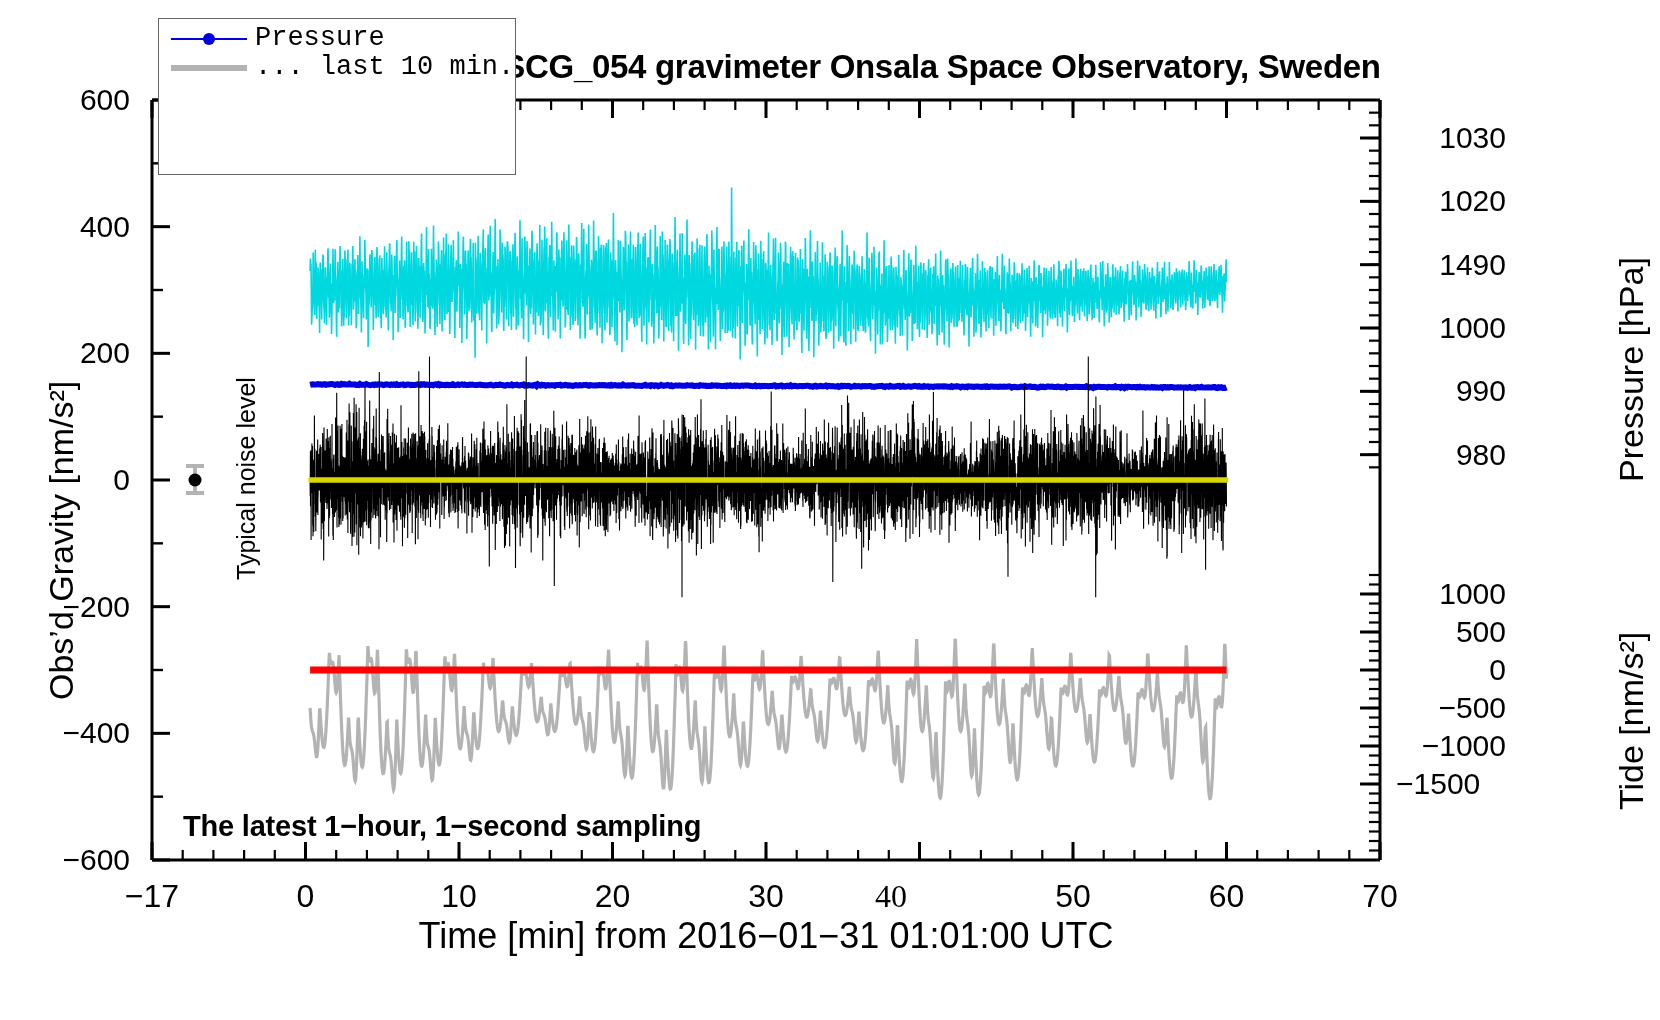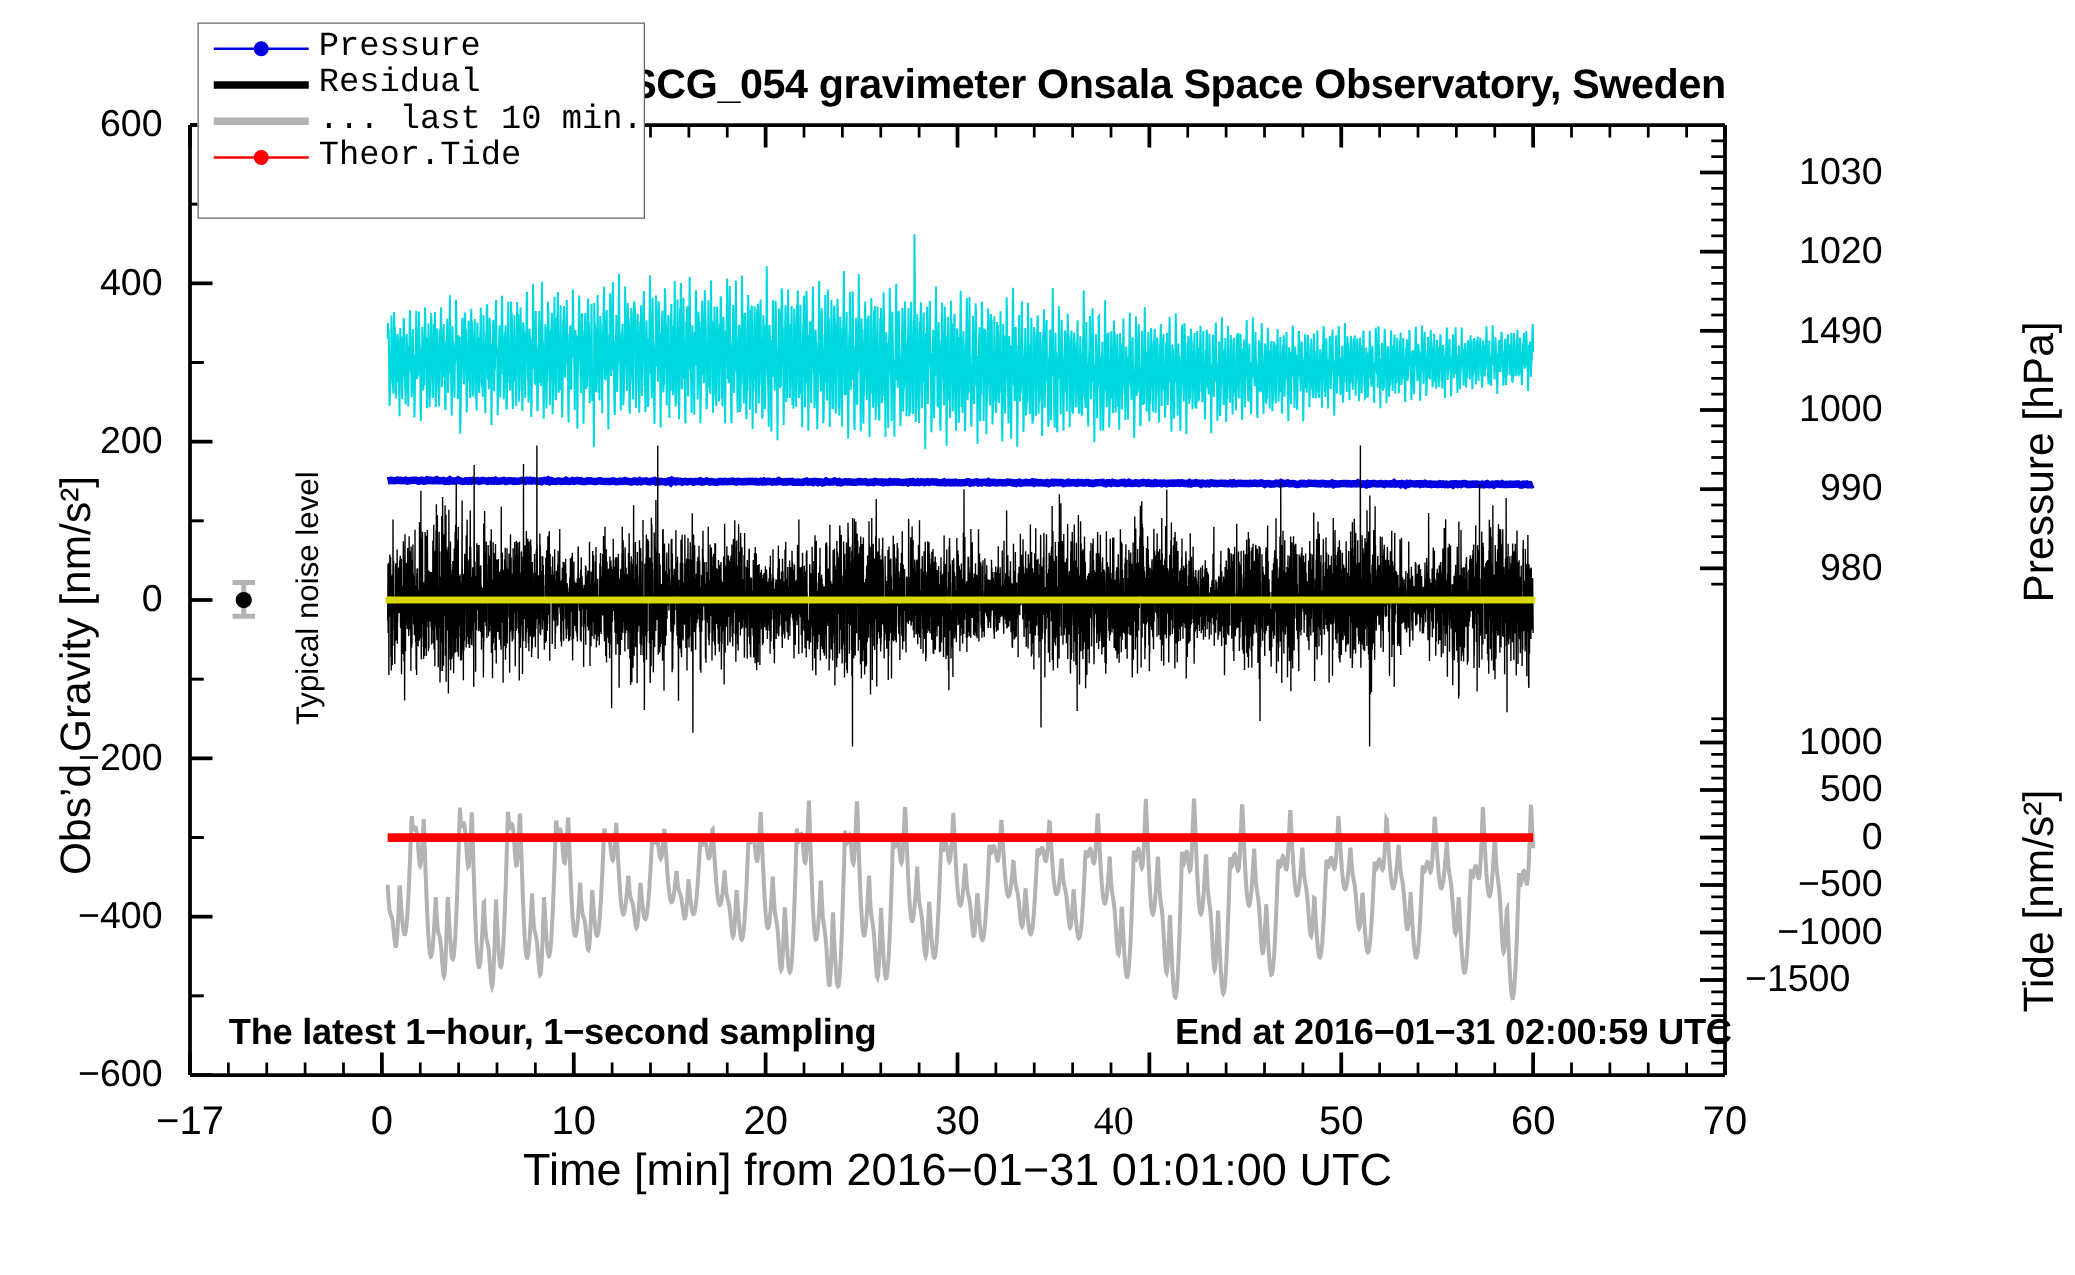--- a/index.html
+++ b/index.html
@@ -358,48 +358,34 @@
   <div class="axis-title rot-right" style="left:1612px; top:482px;">Pressure [hPa]</div>
 
   <div class="axis-title rot-right" style="left:1612px; top:810px;">Tide [nm/s²]</div>
 
   <div class="axis-title" style="left:766px; top:915px; transform:translateX(-50%); font-size:36px;">Time [min] from 2016−01−31 01:01:00 UTC</div>
 
   <div class="noise-label" style="left:232px; top:580px;">Typical noise level</div>
 
   <div class="footer-text" style="left:183px; top:810px;">The latest 1−hour, 1−second sampling</div>
 
-  <div class="footer-text" style="left:940px; top:810px;">End at 2016−01−31 02:00:59 UTC</div>
 
   <div id="legend-box">
       <div class="legend-row">
         <div class="legend-sample">
           <div class="legend-line" style="border-top: 2.2px solid rgb(0, 0, 224);"></div>
           <div class="legend-dot" style="background: rgb(0, 0, 224);"></div>
         </div>
         <div class="legend-text">Pressure</div>
       </div>
       <div class="legend-row">
         <div class="legend-sample">
-          <div class="legend-line" style="border-top: 6px solid rgb(0, 0, 0);"></div>
-        </div>
-        <div class="legend-text">Residual</div>
-      </div>
-      <div class="legend-row">
-        <div class="legend-sample">
           <div class="legend-line" style="border-top: 6px solid rgb(179, 179, 179);"></div>
         </div>
         <div class="legend-text">... last 10 min.</div>
-      </div>
-      <div class="legend-row">
-        <div class="legend-sample">
-          <div class="legend-line" style="border-top: 2.2px solid rgb(255, 0, 0);"></div>
-          <div class="legend-dot" style="background: rgb(255, 0, 0);"></div>
-        </div>
-        <div class="legend-text">Theor.Tide</div>
       </div>
     </div>
 
   <div id="ytick-left-labels">
       <div class="tick-label tick-left" style="left: 10px; top: 100px; width: 120px;">600</div>
       <div class="tick-label tick-left" style="left: 10px; top: 226.667px; width: 120px;">400</div>
       <div class="tick-label tick-left" style="left: 10px; top: 353.333px; width: 120px;">200</div>
       <div class="tick-label tick-left" style="left: 10px; top: 480px; width: 120px;">0</div>
       <div class="tick-label tick-left" style="left: 10px; top: 606.667px; width: 120px;">−200</div>
       <div class="tick-label tick-left" style="left: 10px; top: 733.333px; width: 120px;">−400</div>

